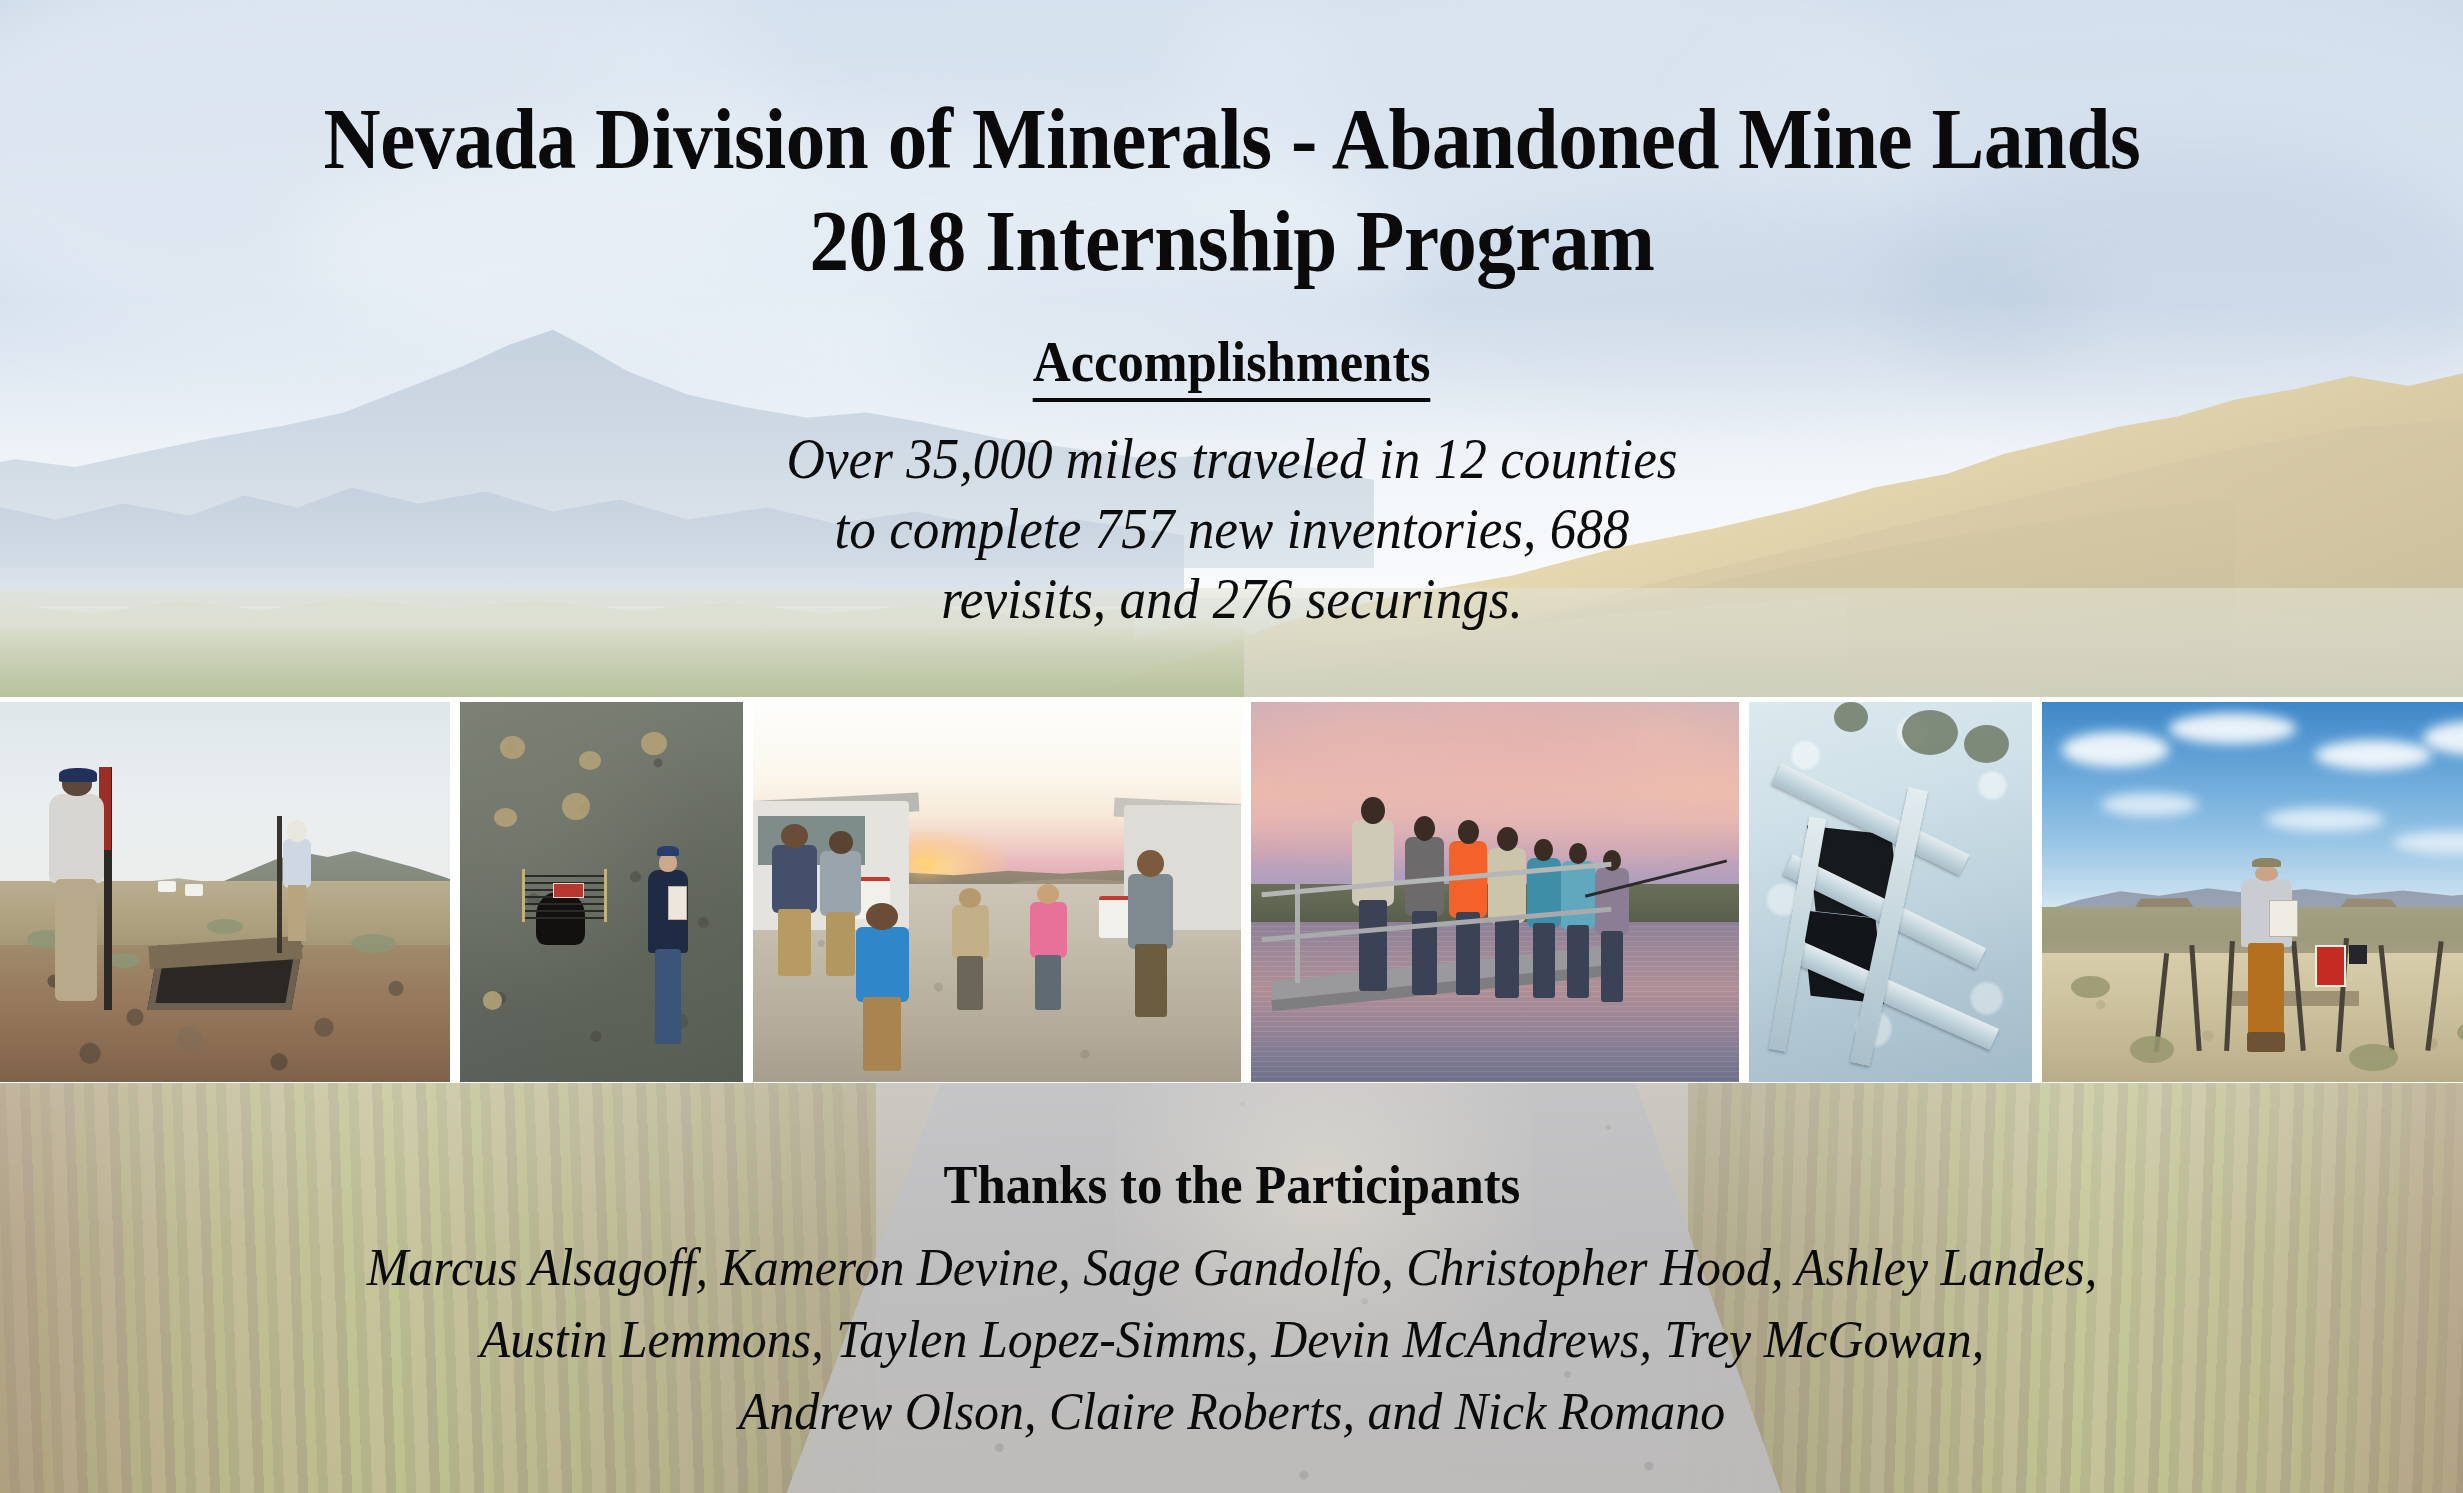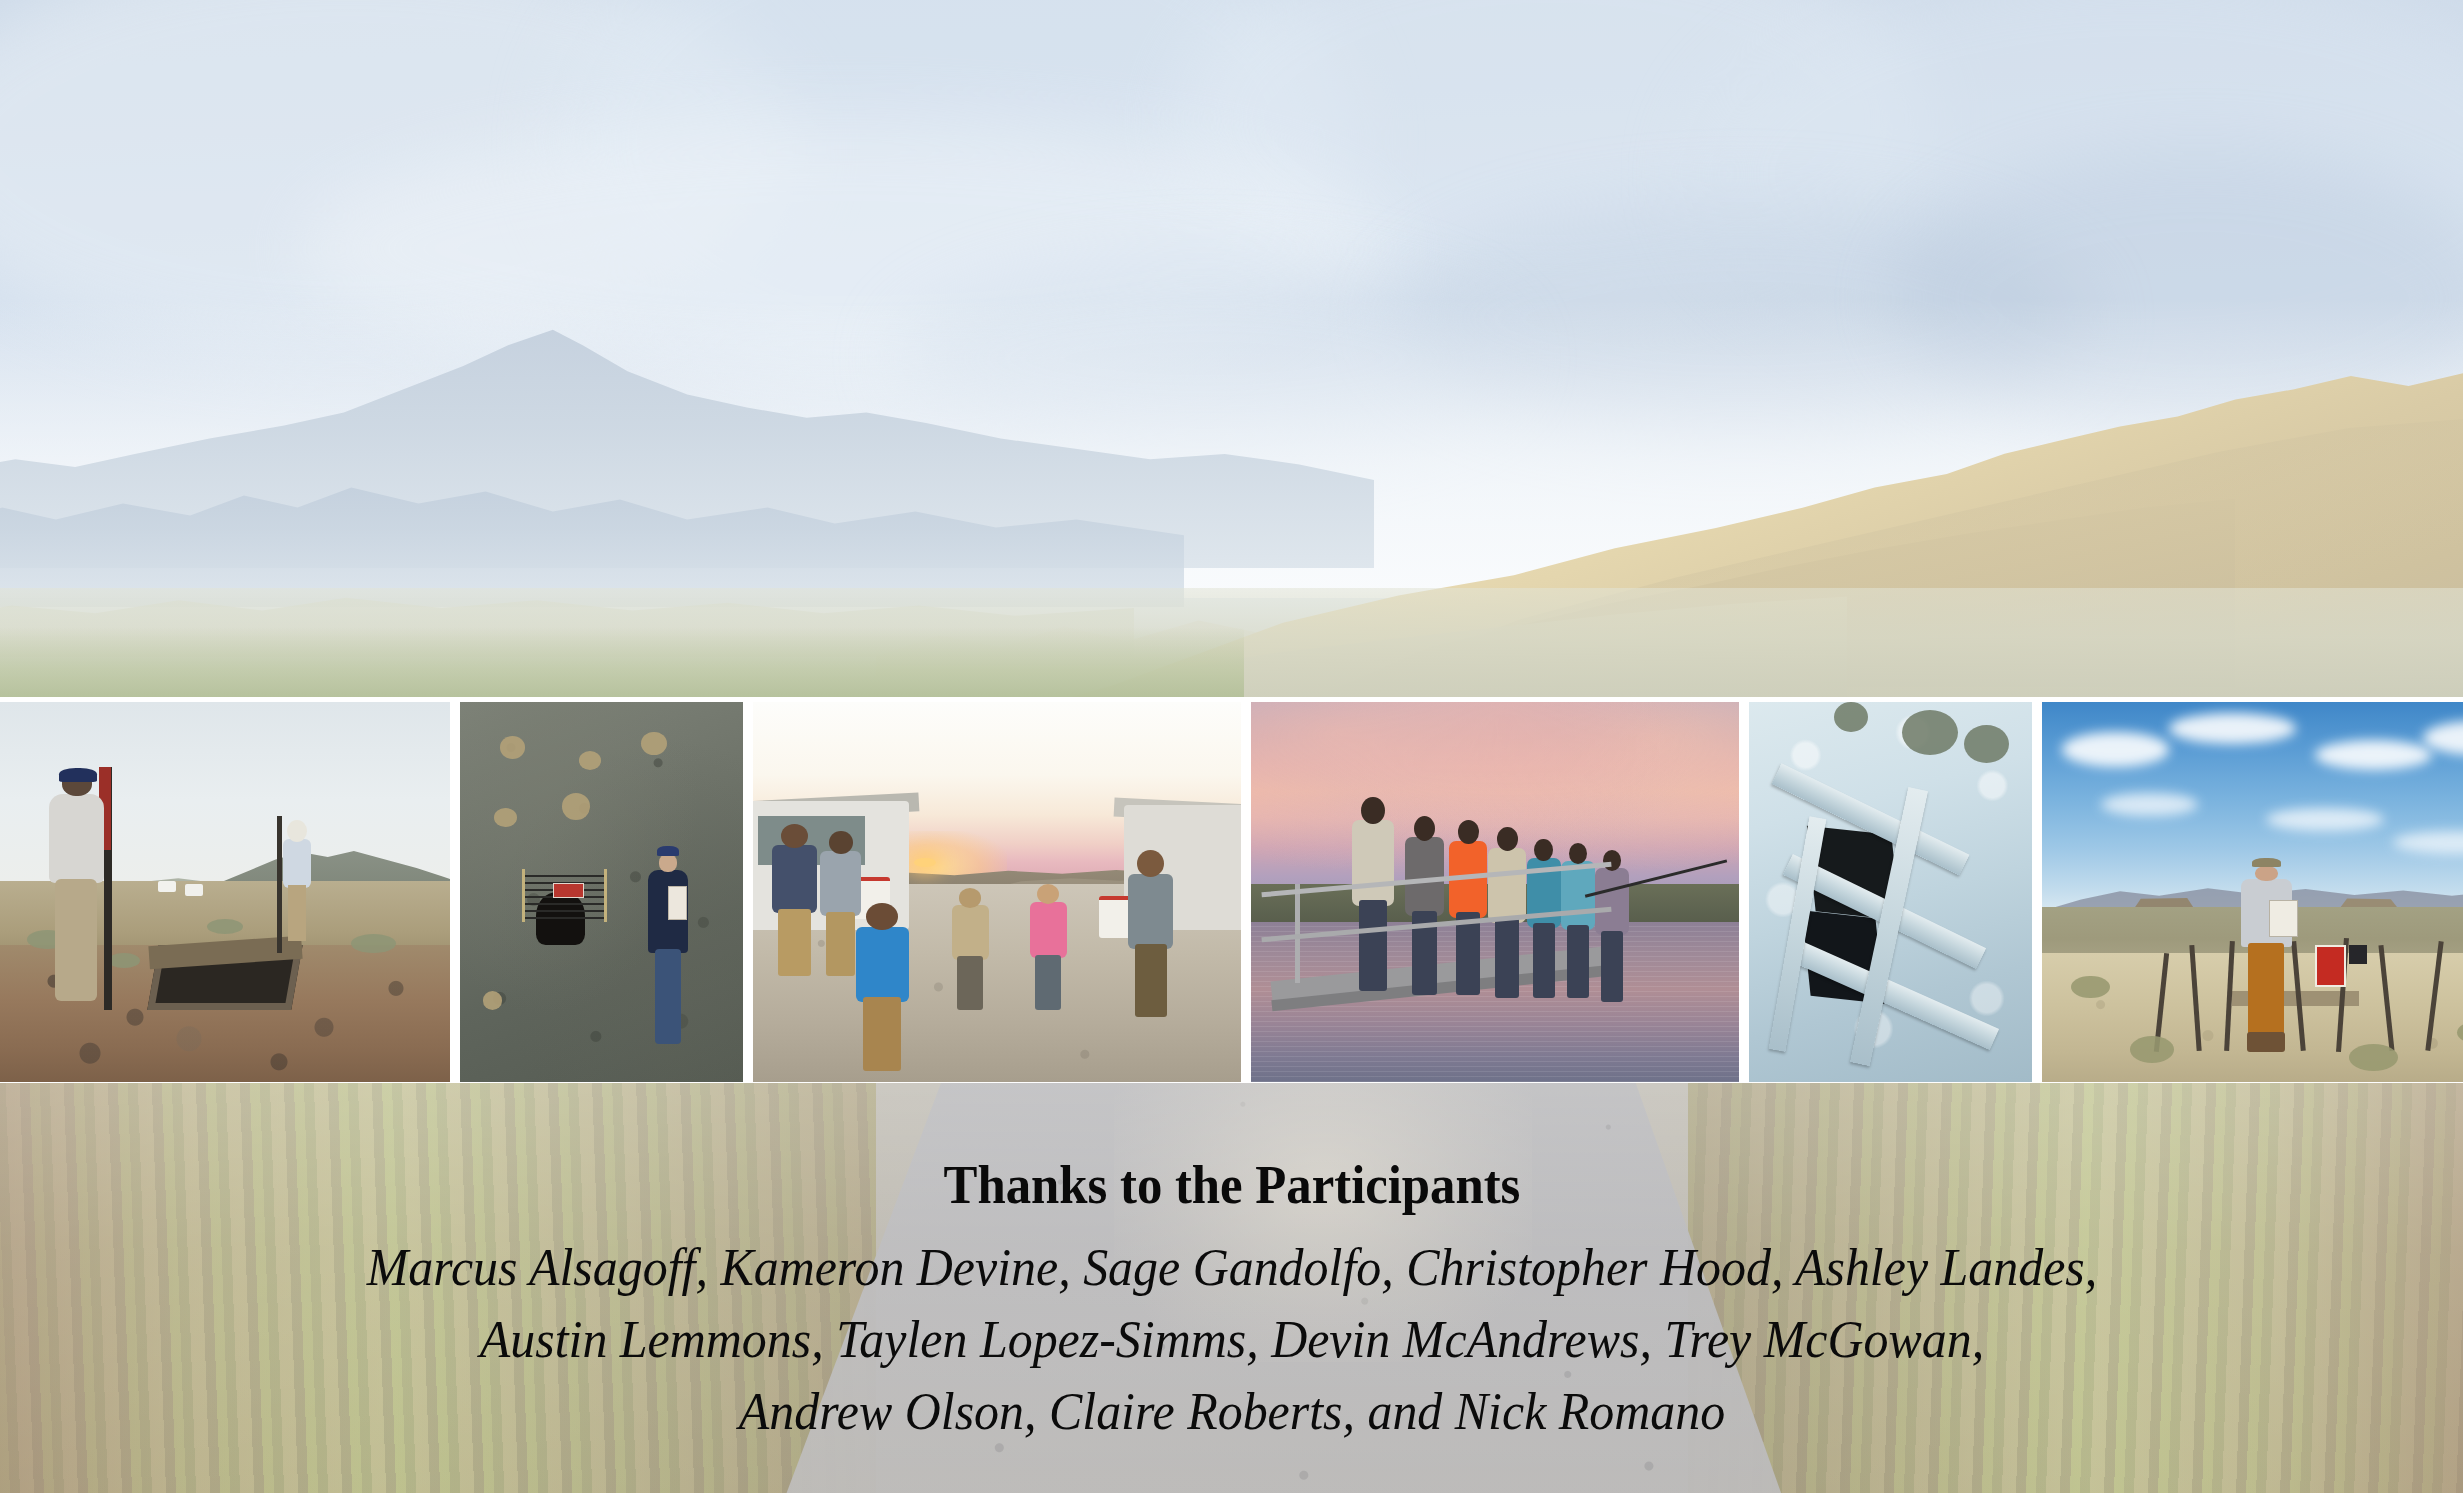--- a/index.html
+++ b/index.html
@@ -475,21 +475,33 @@
     <div class="mtn mtn-mid-peaks"></div>
     <div class="mtn mtn-right-big"></div>
     <div class="mtn mtn-right-shade"></div>
     <div class="mtn mtn-right-mid"></div>
     <div class="mtn mtn-right-low"></div>
     <div class="mtn mtn-left-3"></div>
     <div class="valley-floor"></div>
     <div class="valley-green"></div>
   </div>
 
-
+  <div class="title-block">
+    <div class="title-line">Nevada Division of Minerals - Abandoned Mine Lands</div>
+    <div class="title-line">2018 Internship Program</div>
+  </div>
+
+  <div class="accomp-block">
+    <div class="accomp-head">Accomplishments</div>
+    <div class="accomp-body">
+      <div>Over 35,000 miles traveled in 12 counties</div>
+      <div>to complete 757 new inventories, 688</div>
+      <div>revisits, and 276 securings.</div>
+    </div>
+  </div>
 
   <div class="photo-strip">
 
     <div class="photo p1">
       <div class="sky"></div>
       <div class="hills2"></div>
       <div class="hills"></div>
       <div class="mid"></div>
       <div class="ground"></div>
       <div class="rocks"></div>

